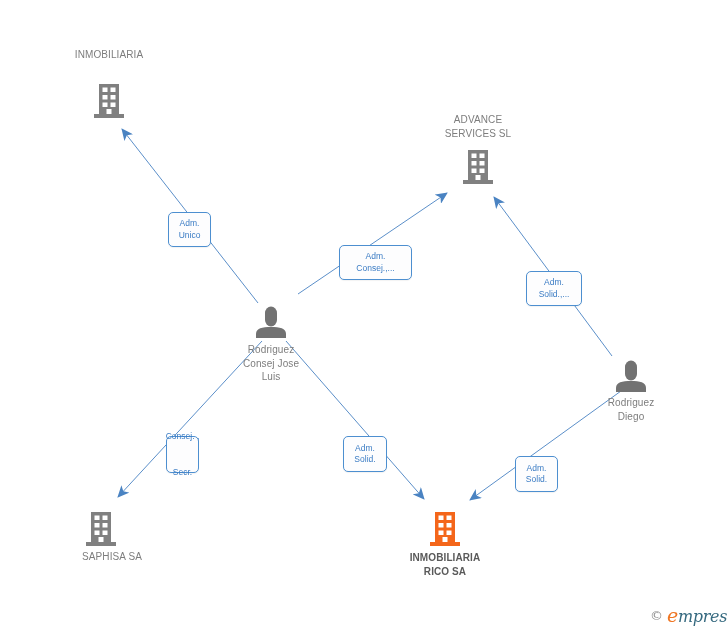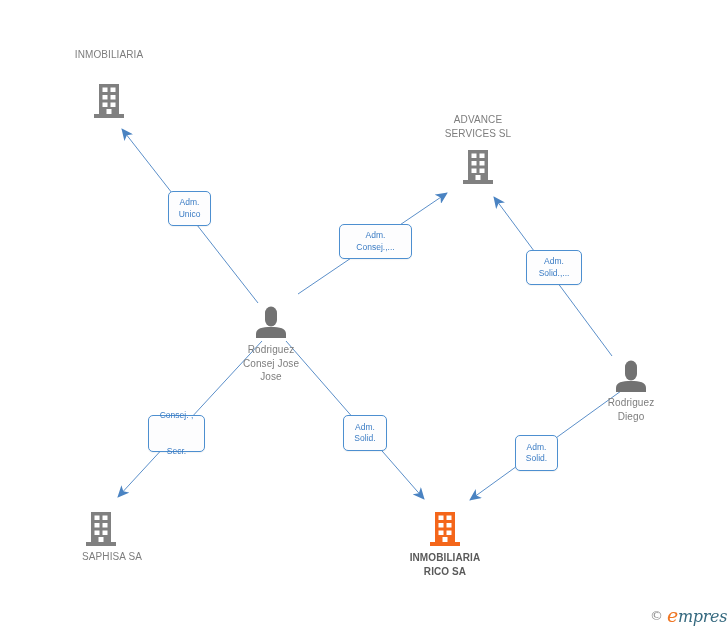--- a/index.html
+++ b/index.html
@@ -60,20 +60,21 @@
     font-size: 8.5px;
     line-height: 11.5px;
     color: #3b7cc4;
     text-align: center;
     display: flex;
     flex-direction: column;
     align-items: center;
     justify-content: center;
     box-shadow: 0 1px 1px rgba(0,0,0,0.05);
     white-space: nowrap;
+    margin-top: 21px;
   }
   .edge-label span {
     display: block;
   }
   #watermark {
     position: absolute;
     z-index: 4;
     left: 650px;
     top: 604px;
     display: flex;
@@ -159,21 +160,21 @@
 
   <div class="node-icon" style="left:255px; top:306px;">
     <svg width="32" height="32" viewBox="0 0 32 32" xmlns="http://www.w3.org/2000/svg">
       <rect x="10" y="0.5" width="12" height="20" rx="6" ry="6.5" fill="#727272"></rect>
       <path d="M 1 32 L 1 28 C 1 22.2 7.2 21 16 21 C 24.8 21 31 22.2 31 28 L 31 32 Z" fill="#727272"></path>
     </svg>
   </div>
   <div class="node-label" style="left:191px; top:343px;">
     <span>Rodriguez</span>
     <span>Consej Jose</span>
-    <span>Jose</span>
+    <span>Luis</span>
   </div>
 
   <div class="node-icon" style="left:615px; top:360px;">
     <svg width="32" height="32" viewBox="0 0 32 32" xmlns="http://www.w3.org/2000/svg">
       <rect x="10" y="0.5" width="12" height="20" rx="6" ry="6.5" fill="#727272"></rect>
       <path d="M 1 32 L 1 28 C 1 22.2 7.2 21 16 21 C 24.8 21 31 22.2 31 28 L 31 32 Z" fill="#727272"></path>
     </svg>
   </div>
   <div class="node-label" style="left:551px; top:396px;">
     <span>Rodriguez</span>
@@ -223,21 +224,21 @@
   <div class="edge-label" style="left:339px; top:224px; width:73px; height:35px;">
     <span>Adm.</span>
     <span>Consej.,...</span>
   </div>
 
   <div class="edge-label" style="left:526px; top:250px; width:56px; height:35px;">
     <span>Adm.</span>
     <span>Solid.,...</span>
   </div>
 
-  <div class="edge-label" style="left:148px; top:415px; width:57px; height:37px;gap:24px;">
+  <div class="edge-label" style="left:166px; top:415px; width:33px; height:37px;gap:24px;">
     <span>Consej. ,</span>
     <span>Secr.</span>
   </div>
 
   <div class="edge-label" style="left:343px; top:415px; width:44px; height:36px;">
     <span>Adm.</span>
     <span>Solid.</span>
   </div>
 
   <div class="edge-label" style="left:515px; top:435px; width:43px; height:36px;">

